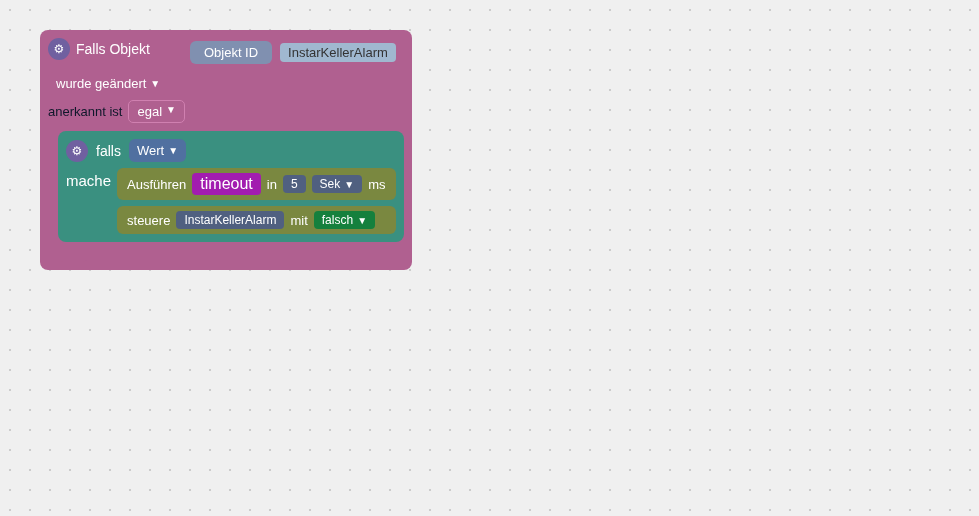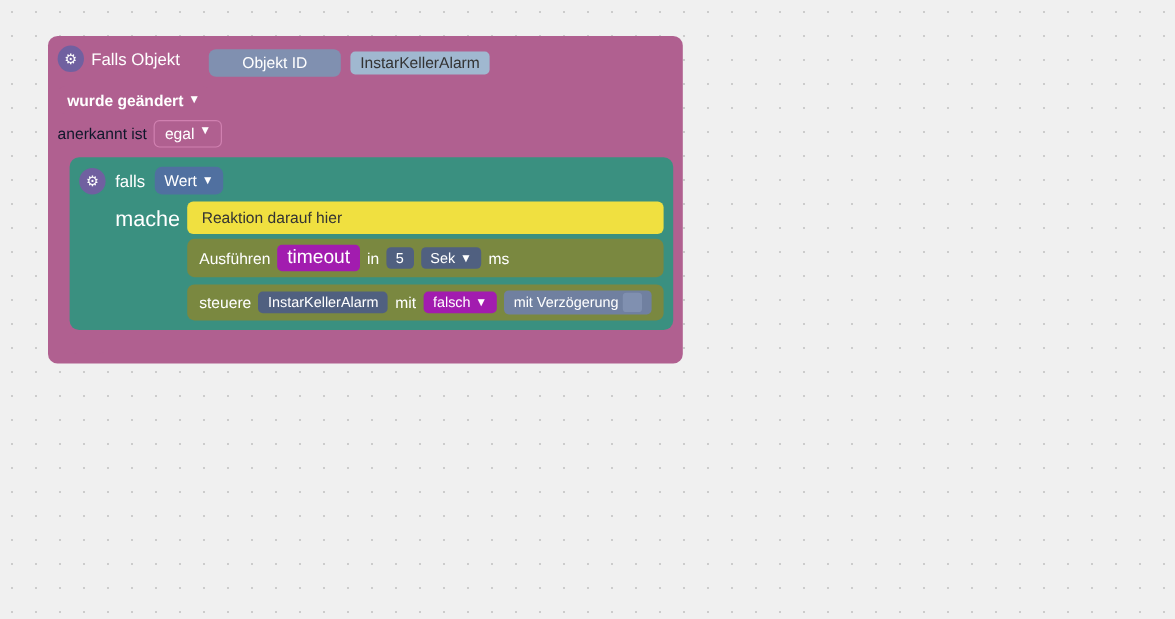--- a/index.html
+++ b/index.html
@@ -52,24 +52,24 @@
 
     .block-title {
       color: white;
       font-weight: normal;
       font-size: 14px;
     }
 
     .objekt-id-block {
       background: #8090b0;
       border-radius: 6px;
-      padding: 4px 28px;
-      color: white;
-      font-size: 13px;
-      margin-left: 4px;
+      padding: 4px 14px;
+      color: white;
+      font-size: 13px;
+      margin-left: 20px;
     }
 
     .objekt-id-value {
       background: #a0b8d0;
       border-radius: 4px;
       padding: 2px 8px;
       color: #333;
       font-size: 13px;
       margin-left: 4px;
     }
@@ -78,21 +78,20 @@
       background: #b06090;
       border-radius: 6px;
       padding: 4px 8px;
       color: white;
       font-size: 13px;
       display: flex;
       align-items: center;
       gap: 4px;
       margin-bottom: 5px;
       width: fit-content;
-      font-weight: bold;
     }
 
     .dropdown-arrow {
       font-size: 10px;
     }
 
     .anerkannt-row {
       display: flex;
       align-items: center;
       gap: 6px;
@@ -145,24 +144,23 @@
 
     
     .mache-section {
       display: flex;
       align-items: flex-start;
       gap: 6px;
     }
 
     .mache-label {
       color: white;
-      font-size: 18px;
+      font-size: 15px;
       padding-top: 4px;
       flex-shrink: 0;
-      margin-left: 30px;
     }
 
     .mache-content {
       display: flex;
       flex-direction: column;
       gap: 4px;
     }
 
     
     .yellow-block {
@@ -228,21 +226,21 @@
 
     .instar-badge {
       background: #506080;
       border-radius: 4px;
       padding: 2px 8px;
       color: white;
       font-size: 12px;
     }
 
     .falsch-dropdown {
-      background: #a21caf;
+      background: #15803d;
       border-radius: 4px;
       padding: 2px 8px;
       color: white;
       font-size: 12px;
       display: flex;
       align-items: center;
       gap: 4px;
     }
 
     .verzogerung-btn {
@@ -331,23 +329,20 @@
           <span>Wert</span>
           <span class="dropdown-arrow">▼</span>
         </div>
       </div>
 
       <div class="mache-section">
         <span class="mache-label">mache</span>
         <div class="mache-content">
 
 
-          <div class="yellow-block">
-            <span>Reaktion darauf hier</span>
-          </div>
 
           <div class="ausfuhren-block">
             <span>Ausführen</span>
             <div class="timeout-badge">
               <span>timeout</span>
             </div>
             <span>in</span>
             <div class="number-badge">
               <span>5</span>
             </div>
@@ -362,24 +357,20 @@
           <div class="steuere-block">
             <span>steuere</span>
             <div class="instar-badge">
               <span>InstarKellerAlarm</span>
             </div>
             <span>mit</span>
             <div class="falsch-dropdown">
               <span>falsch</span>
               <span class="dropdown-arrow">▼</span>
             </div>
-            <div class="verzogerung-btn">
-              <span>mit Verzögerung</span>
-              <span class="square-btn"></span>
-            </div>
           </div>
 
         </div>
       </div>
     </div>
 
     
     <div class="bottom-connector"></div>
 
   </div>

